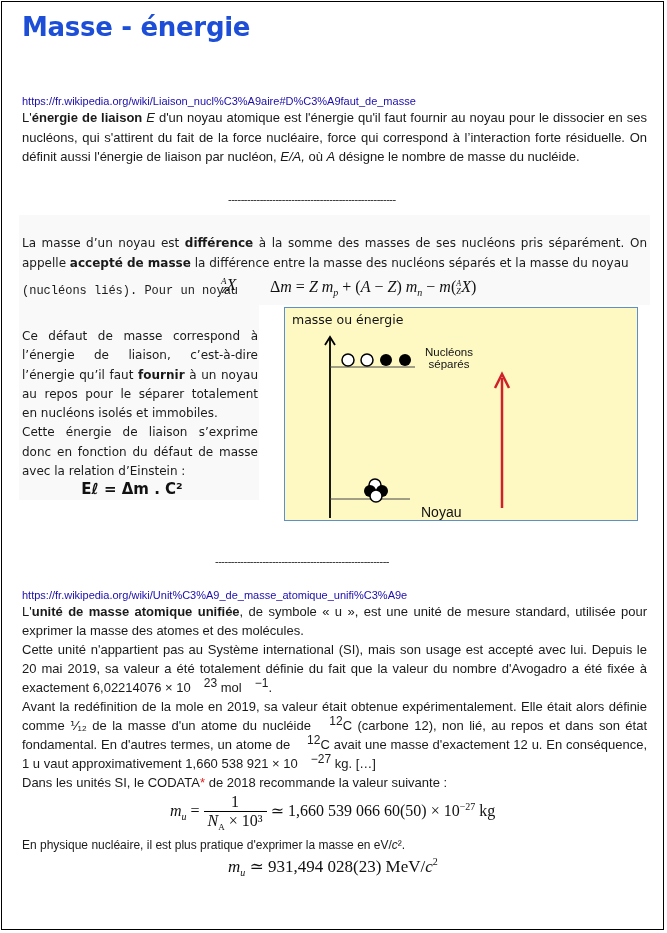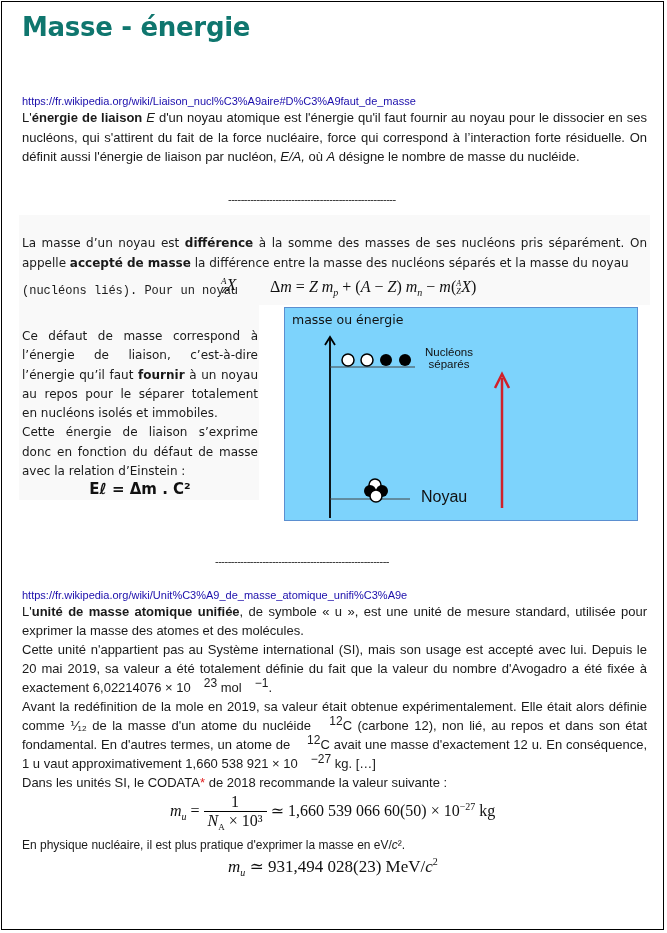--- a/index.html
+++ b/index.html
@@ -1,27 +1,27 @@
 <!DOCTYPE html>
 <html><head>
 <meta charset="utf-8">
 <style>
   html, body { margin:0; padding:0; background:#fff; }
   body { width:667px; height:933px; position:relative; overflow:hidden; font-family:"Liberation Sans", "DejaVu Sans", sans-serif; color:#111; }
   .frame { position:absolute; left:1px; top:1px; width:663px; height:929px; border:1px solid #000; box-sizing:border-box; }
-  .title { position:absolute; left:22px; top:12px; font-family:"DejaVu Sans", sans-serif; font-weight:bold; font-size:26px; color:#0f766e; letter-spacing:-0.3px; }
+  .title { position:absolute; left:22px; top:12px; font-family:"DejaVu Sans", sans-serif; font-weight:bold; font-size:26px; color:#1d4ed8; letter-spacing:-0.3px; }
   .link { position:absolute; left:22px; font-size:11px; color:#1a0dab; white-space:nowrap; }
   .para { position:absolute; font-size:13px; line-height:19.5px; text-align:justify; color:#1a1a1a; }
   .sep { position:absolute; font-size:11px; color:#222; letter-spacing:-0.5px; white-space:nowrap; }
   .shade { position:absolute; background:#f9f9f9; }
   .mathbox { position:absolute; font-family:"Liberation Serif", "DejaVu Serif", serif; font-size:16px; white-space:nowrap; }
-  .fig { position:absolute; left:284px; top:307px; width:354px; height:214px; border:1px solid #5b8fd0; box-sizing:border-box; background:#7dd3fc; }
+  .fig { position:absolute; left:284px; top:307px; width:354px; height:214px; border:1px solid #5b8fd0; box-sizing:border-box; background:#fef9c3; }
   .fig-label { position:absolute; font-size:13px; white-space:nowrap; }
   .fig-red { position:absolute; left:234px; top:79px; font-size:12.5px; line-height:15.5px; color:#d0202a; white-space:nowrap; }
-  .einstein { position:absolute; left:22px; top:480px; width:236px; text-align:center; font-family:"DejaVu Sans", sans-serif; font-weight:bold; font-size:15px; }
+  .einstein { position:absolute; left:14px; top:480px; width:236px; text-align:center; font-family:"DejaVu Sans", sans-serif; font-weight:bold; font-size:15px; }
   .red { color:#e02020; }
   sup.s { font-size:12px; vertical-align:5px; line-height:0;margin-left:13px; }
   .frac { display:inline-block; vertical-align:middle; text-align:center; }
   .frac .num { display:block; border-bottom:1px solid #000; padding:0 4px; }
   .frac .den { display:block; padding:0 4px; }
   .footnote { position:absolute; left:30px; top:889px; font-size:11.5px; font-style:italic;margin-top:43px; }
 </style>
 </head>
 <body>
 
@@ -61,21 +61,21 @@
     <circle cx="120" cy="52" r="6" fill="#000"></circle>
     <line x1="45" y1="191" x2="125" y2="191" stroke="#444" stroke-width="1"></line>
     <circle cx="90" cy="177" r="6" fill="#fff" stroke="#000" stroke-width="1.5"></circle>
     <circle cx="85" cy="183" r="6" fill="#000"></circle>
     <circle cx="97" cy="183" r="6" fill="#000"></circle>
     <circle cx="91" cy="188" r="6" fill="#fff" stroke="#000" stroke-width="1.5"></circle>
     <line x1="217" y1="200" x2="217" y2="70" stroke="#d0202a" stroke-width="2.5"></line>
     <polyline points="210,80 217,66 224,80" fill="none" stroke="#d0202a" stroke-width="2.5"></polyline>
   </svg>
   <div class="fig-label" style="left:140px; top:38px; font-size:11.5px; line-height:12px; text-align:center;"><span>Nucléons</span><br><span>séparés</span></div>
-  <div class="fig-label" style="left:136px; top:180px; font-size:16px;">Noyau</div>
+  <div class="fig-label" style="left:136px; top:196px; font-size:14px;">Noyau</div>
 </div>
 
 <div class="sep" style="left:215px; top:555px;">-------------------------------------------------------</div>
 <a class="link" style="top:589px;">https://fr.wikipedia.org/wiki/Unit%C3%A9_de_masse_atomique_unifi%C3%A9e</a>
 
 <div class="para" style="left:22px; top:602px; width:625px; line-height:19px;"><span>L'</span><b>unité de masse atomique unifiée</b><span>, de symbole « u », est une unité de mesure standard, utilisée pour exprimer la masse des atomes et des molécules.</span><br><span>Cette unité n'appartient pas au Système international (SI), mais son usage est accepté avec lui. Depuis le 20 mai 2019, sa valeur a été totalement définie du fait que la valeur du nombre d'Avogadro a été fixée à exactement 6,02214076 × 10</span><sup class="s">23</sup><span> mol</span><sup class="s">−1</sup><span>.</span><br><span>Avant la redéfinition de la mole en 2019, sa valeur était obtenue expérimentalement. Elle était alors définie comme ⅟₁₂ de la masse d'un atome du nucléide </span><sup class="s">12</sup><span>C (carbone 12), non lié, au repos et dans son état fondamental. En d'autres termes, un atome de </span><sup class="s">12</sup><span>C avait une masse d'exactement 12 u. En conséquence, 1 u vaut approximativement 1,660 538 921 × 10</span><sup class="s">−27</sup><span> kg. […]</span><br><span>Dans les unités SI, le CODATA</span><span class="red">*</span><span> de 2018 recommande la valeur suivante :</span></div>
 
 <div class="mathbox" style="left:170px; top:793px;">
   <i>m</i><sub style="font-size:10px;"><i>u</i></sub> =
   <span class="frac"><span class="num">1</span><span class="den"><i>N</i><sub style="font-size:9px;">A</sub><span> × 10³</span></span></span>

